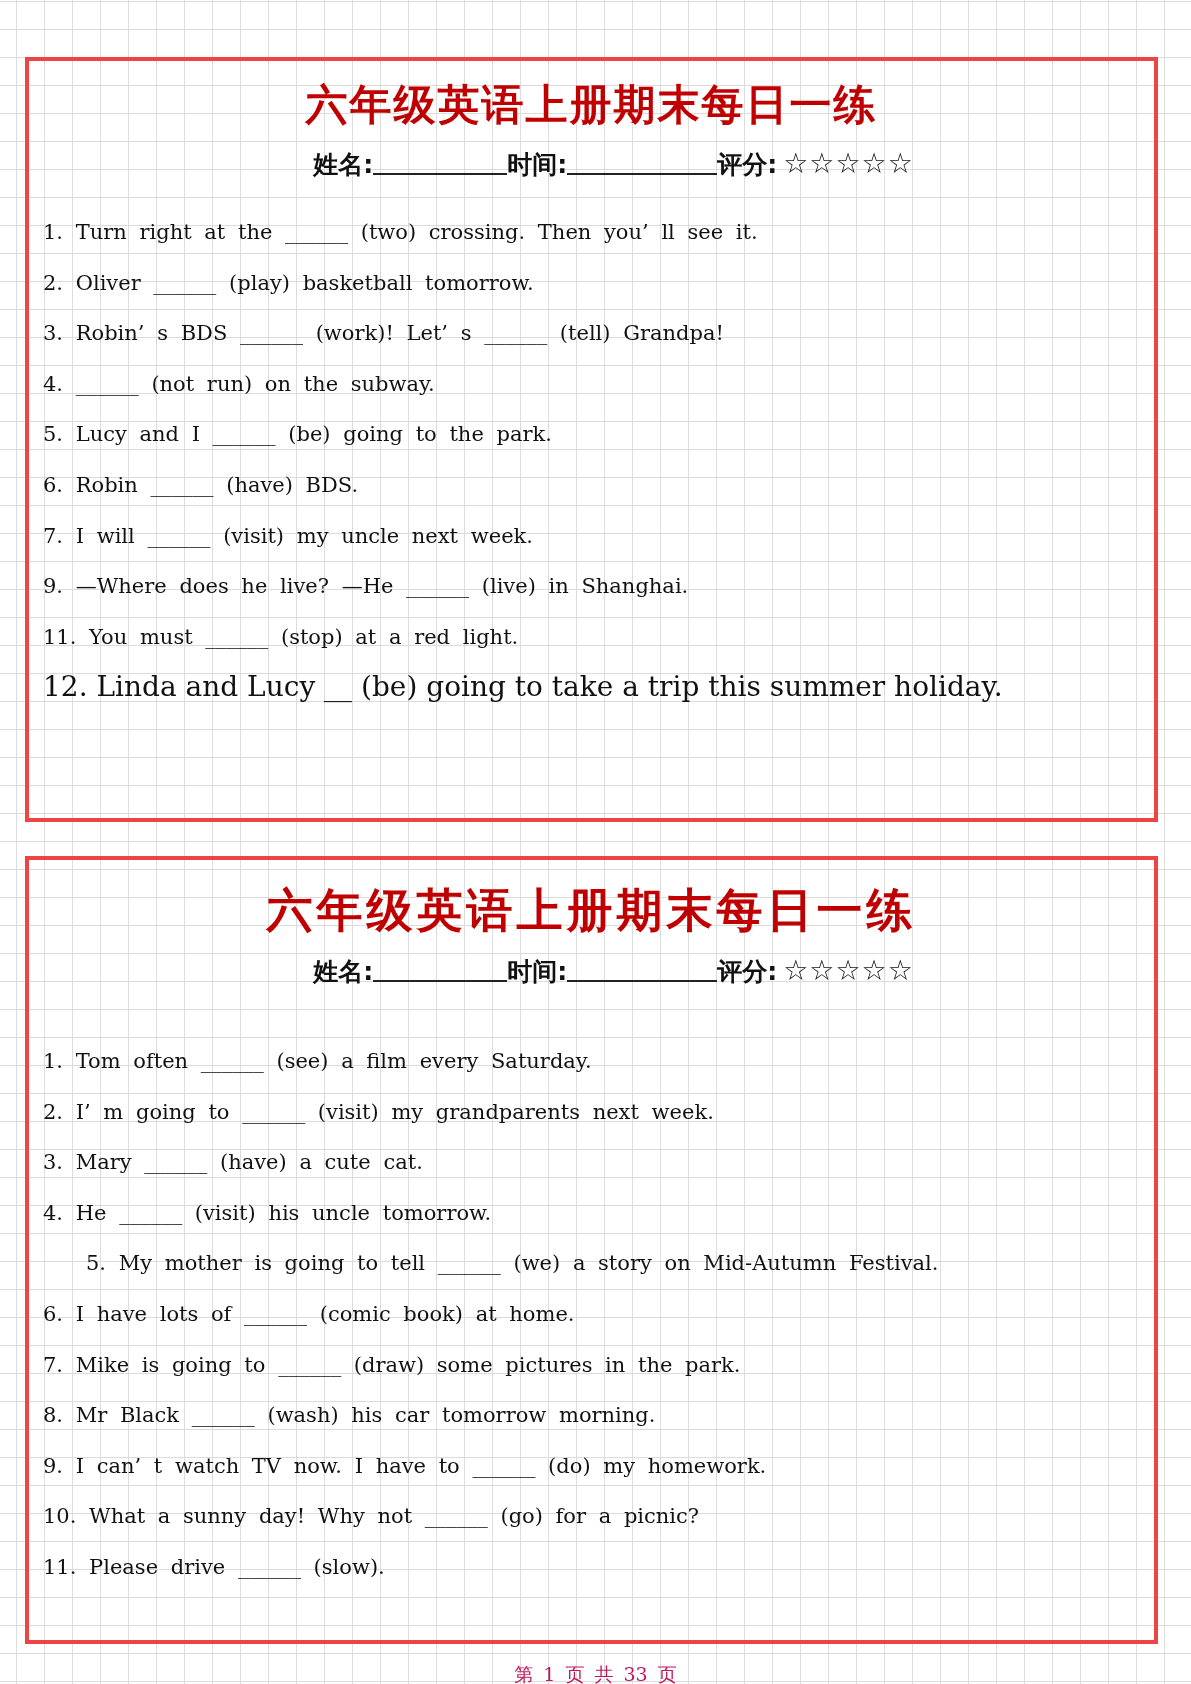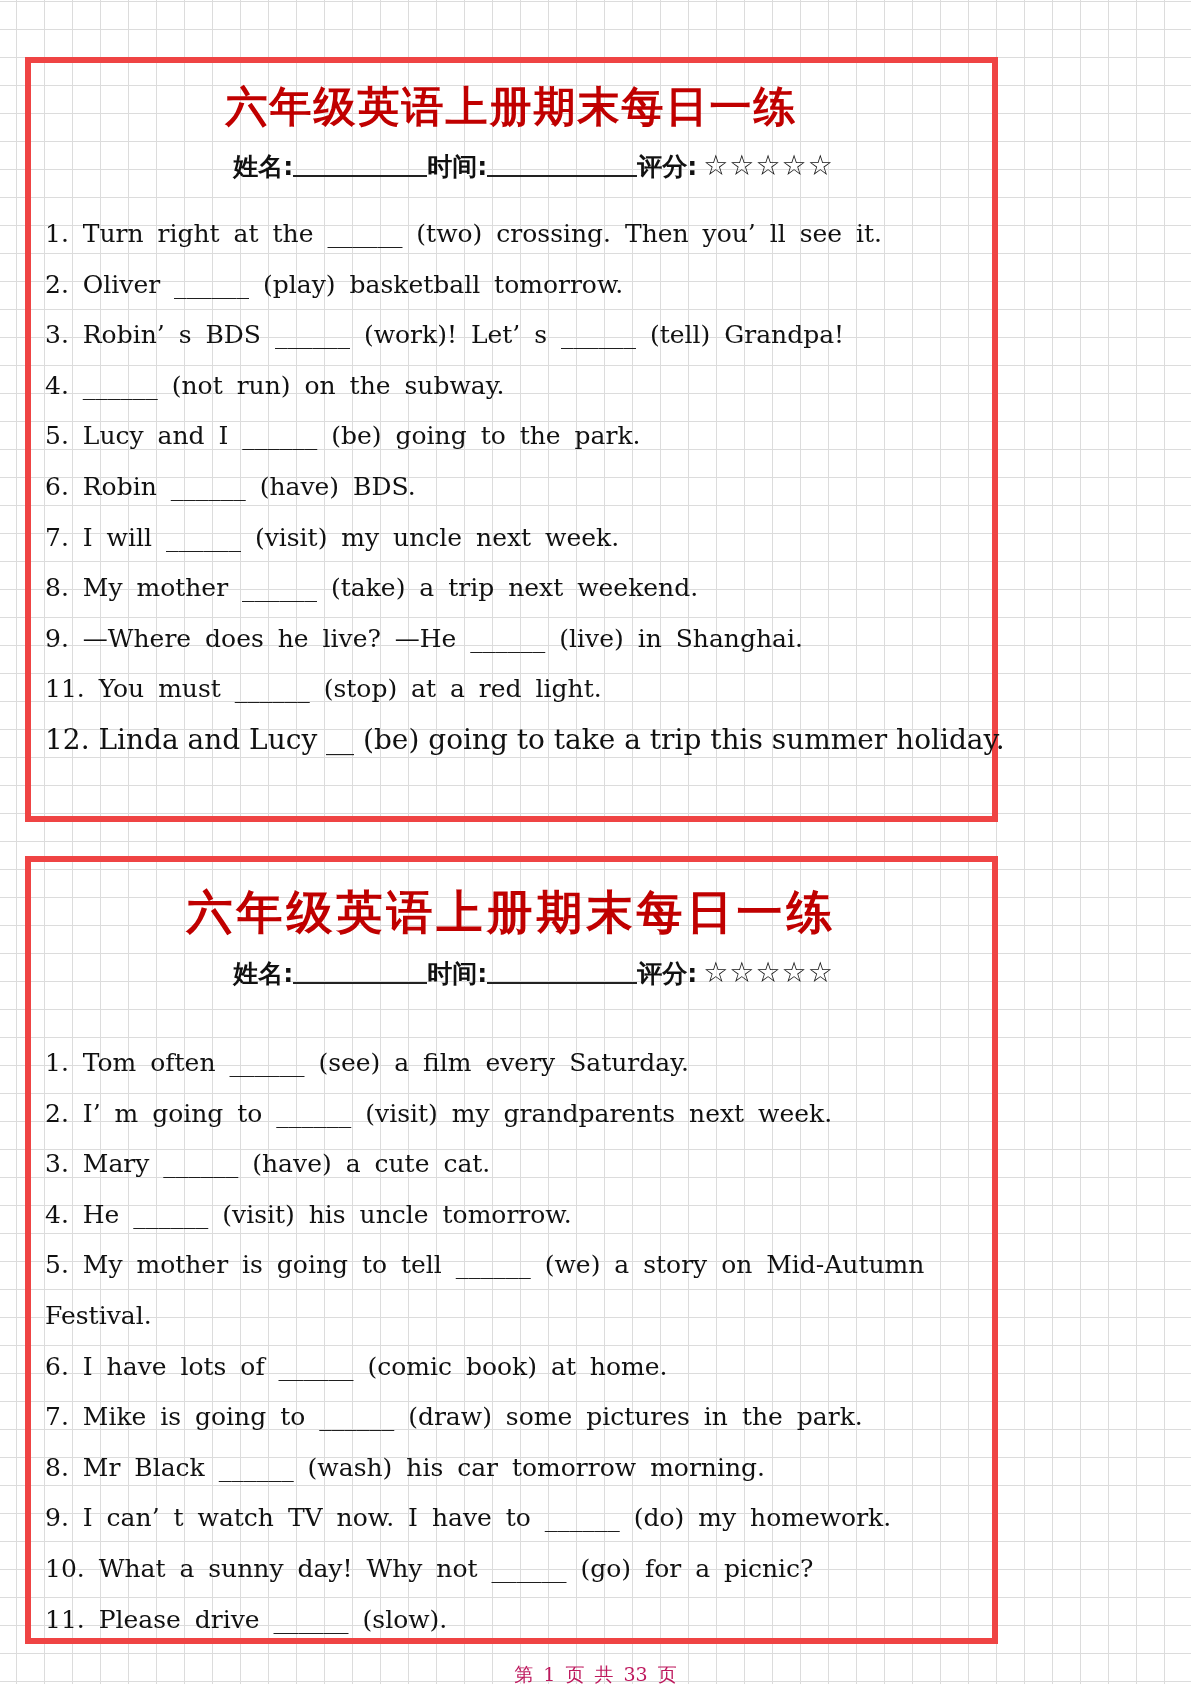--- a/index.html
+++ b/index.html
@@ -6,22 +6,22 @@
   body {
     width: 1191px; height: 1684px; position: relative; overflow: hidden;
     background-color: #ffffff;
     background-image:
       repeating-linear-gradient(to right, transparent 0, transparent 16px, #dcdcdc 16px, #dcdcdc 17px, transparent 17px, transparent 28px),
       repeating-linear-gradient(to bottom, transparent 0, transparent 1px, #dcdcdc 1px, #dcdcdc 2px, transparent 2px, transparent 28px);
     font-family: "DejaVu Serif", "Liberation Serif", serif;
     color: #111;
   }
   .box {
-    position: absolute; left: 25px; width: 973px;
-    border: 6px solid #ef4444; box-sizing: border-box;
+    position: absolute; left: 25px; width: 1133px;
+    border: 4px solid #ef4444; box-sizing: border-box;
     background: transparent;
   }
   #box1 { top: 57px; height: 765px; }
   #box2 { top: 856px; height: 788px; }
   .title {
     position: absolute; left: 0; right: 0; text-align: center;
     font-family: "DejaVu Sans", "Liberation Sans", sans-serif;
     font-weight: bold; color: #c00000; letter-spacing: 2px;
   }
   #box1 .title { top: 16px; font-size: 42px; }
@@ -36,24 +36,24 @@
   .meta .fill {
     display: inline-block; border-bottom: 2px solid #222; height: 24px; vertical-align: -2px;
   }
   .meta .f1 { width: 134px; }
   .meta .f2 { width: 150px; }
   .meta .stars { font-weight: normal; font-size: 28px; letter-spacing: 1px; margin-left: 6px; }
   .items { position: absolute; left: 14px; right: 10px; }
   #box1 .items { top: 146px; }
   #box2 .items { top: 176px; }
   .item {
-    font-size: 25px; line-height: 50.6px; height: 50.6px; white-space: nowrap;
+    font-size: 21px; line-height: 50.6px; height: 50.6px; white-space: nowrap;
     word-spacing: 6px;
   }
-  .item.wrap { white-space: normal; height: auto; }
+  .item.wrap { white-space: normal; height: auto; margin-left: 43px; }
   .item.tight { word-spacing: 0; font-size: 28px; }
   .footer {
     position: absolute; top: 1662px; left: 0; right: 0; text-align: center;
     font-family: "DejaVu Serif", "Liberation Serif", serif; font-size: 19px; color: #be185d;
     word-spacing: 4px;
   }
 </style>
 </head>
 <body>
 
@@ -63,21 +63,20 @@
     <span>姓名:</span><span class="fill f1"></span><span>时间:</span><span class="fill f2"></span><span>评分:</span><span class="stars">☆☆☆☆☆</span>
   </div>
   <div class="items">
     <div class="item">1. Turn right at the ______ (two) crossing. Then you’ ll see it.</div>
     <div class="item">2. Oliver ______ (play) basketball tomorrow.</div>
     <div class="item">3. Robin’ s BDS ______ (work)! Let’ s ______ (tell) Grandpa!</div>
     <div class="item">4. ______ (not run) on the subway.</div>
     <div class="item">5. Lucy and I ______ (be) going to the park.</div>
     <div class="item">6. Robin ______ (have) BDS.</div>
     <div class="item">7. I will ______ (visit) my uncle next week.</div>
-    <div class="item">8. My mother ______ (take) a trip next weekend.</div>
     <div class="item">9. —Where does he live? —He ______ (live) in Shanghai.</div>
     <div class="item">11. You must ______ (stop) at a red light.</div>
     <div class="item tight">12. Linda and Lucy __ (be) going to take a trip this summer holiday.</div>
   </div>
 </div>
 
 <div class="box" id="box2">
   <div class="title">六年级英语上册期末每日一练</div>
   <div class="meta">
     <span>姓名:</span><span class="fill f1"></span><span>时间:</span><span class="fill f2"></span><span>评分:</span><span class="stars">☆☆☆☆☆</span>

